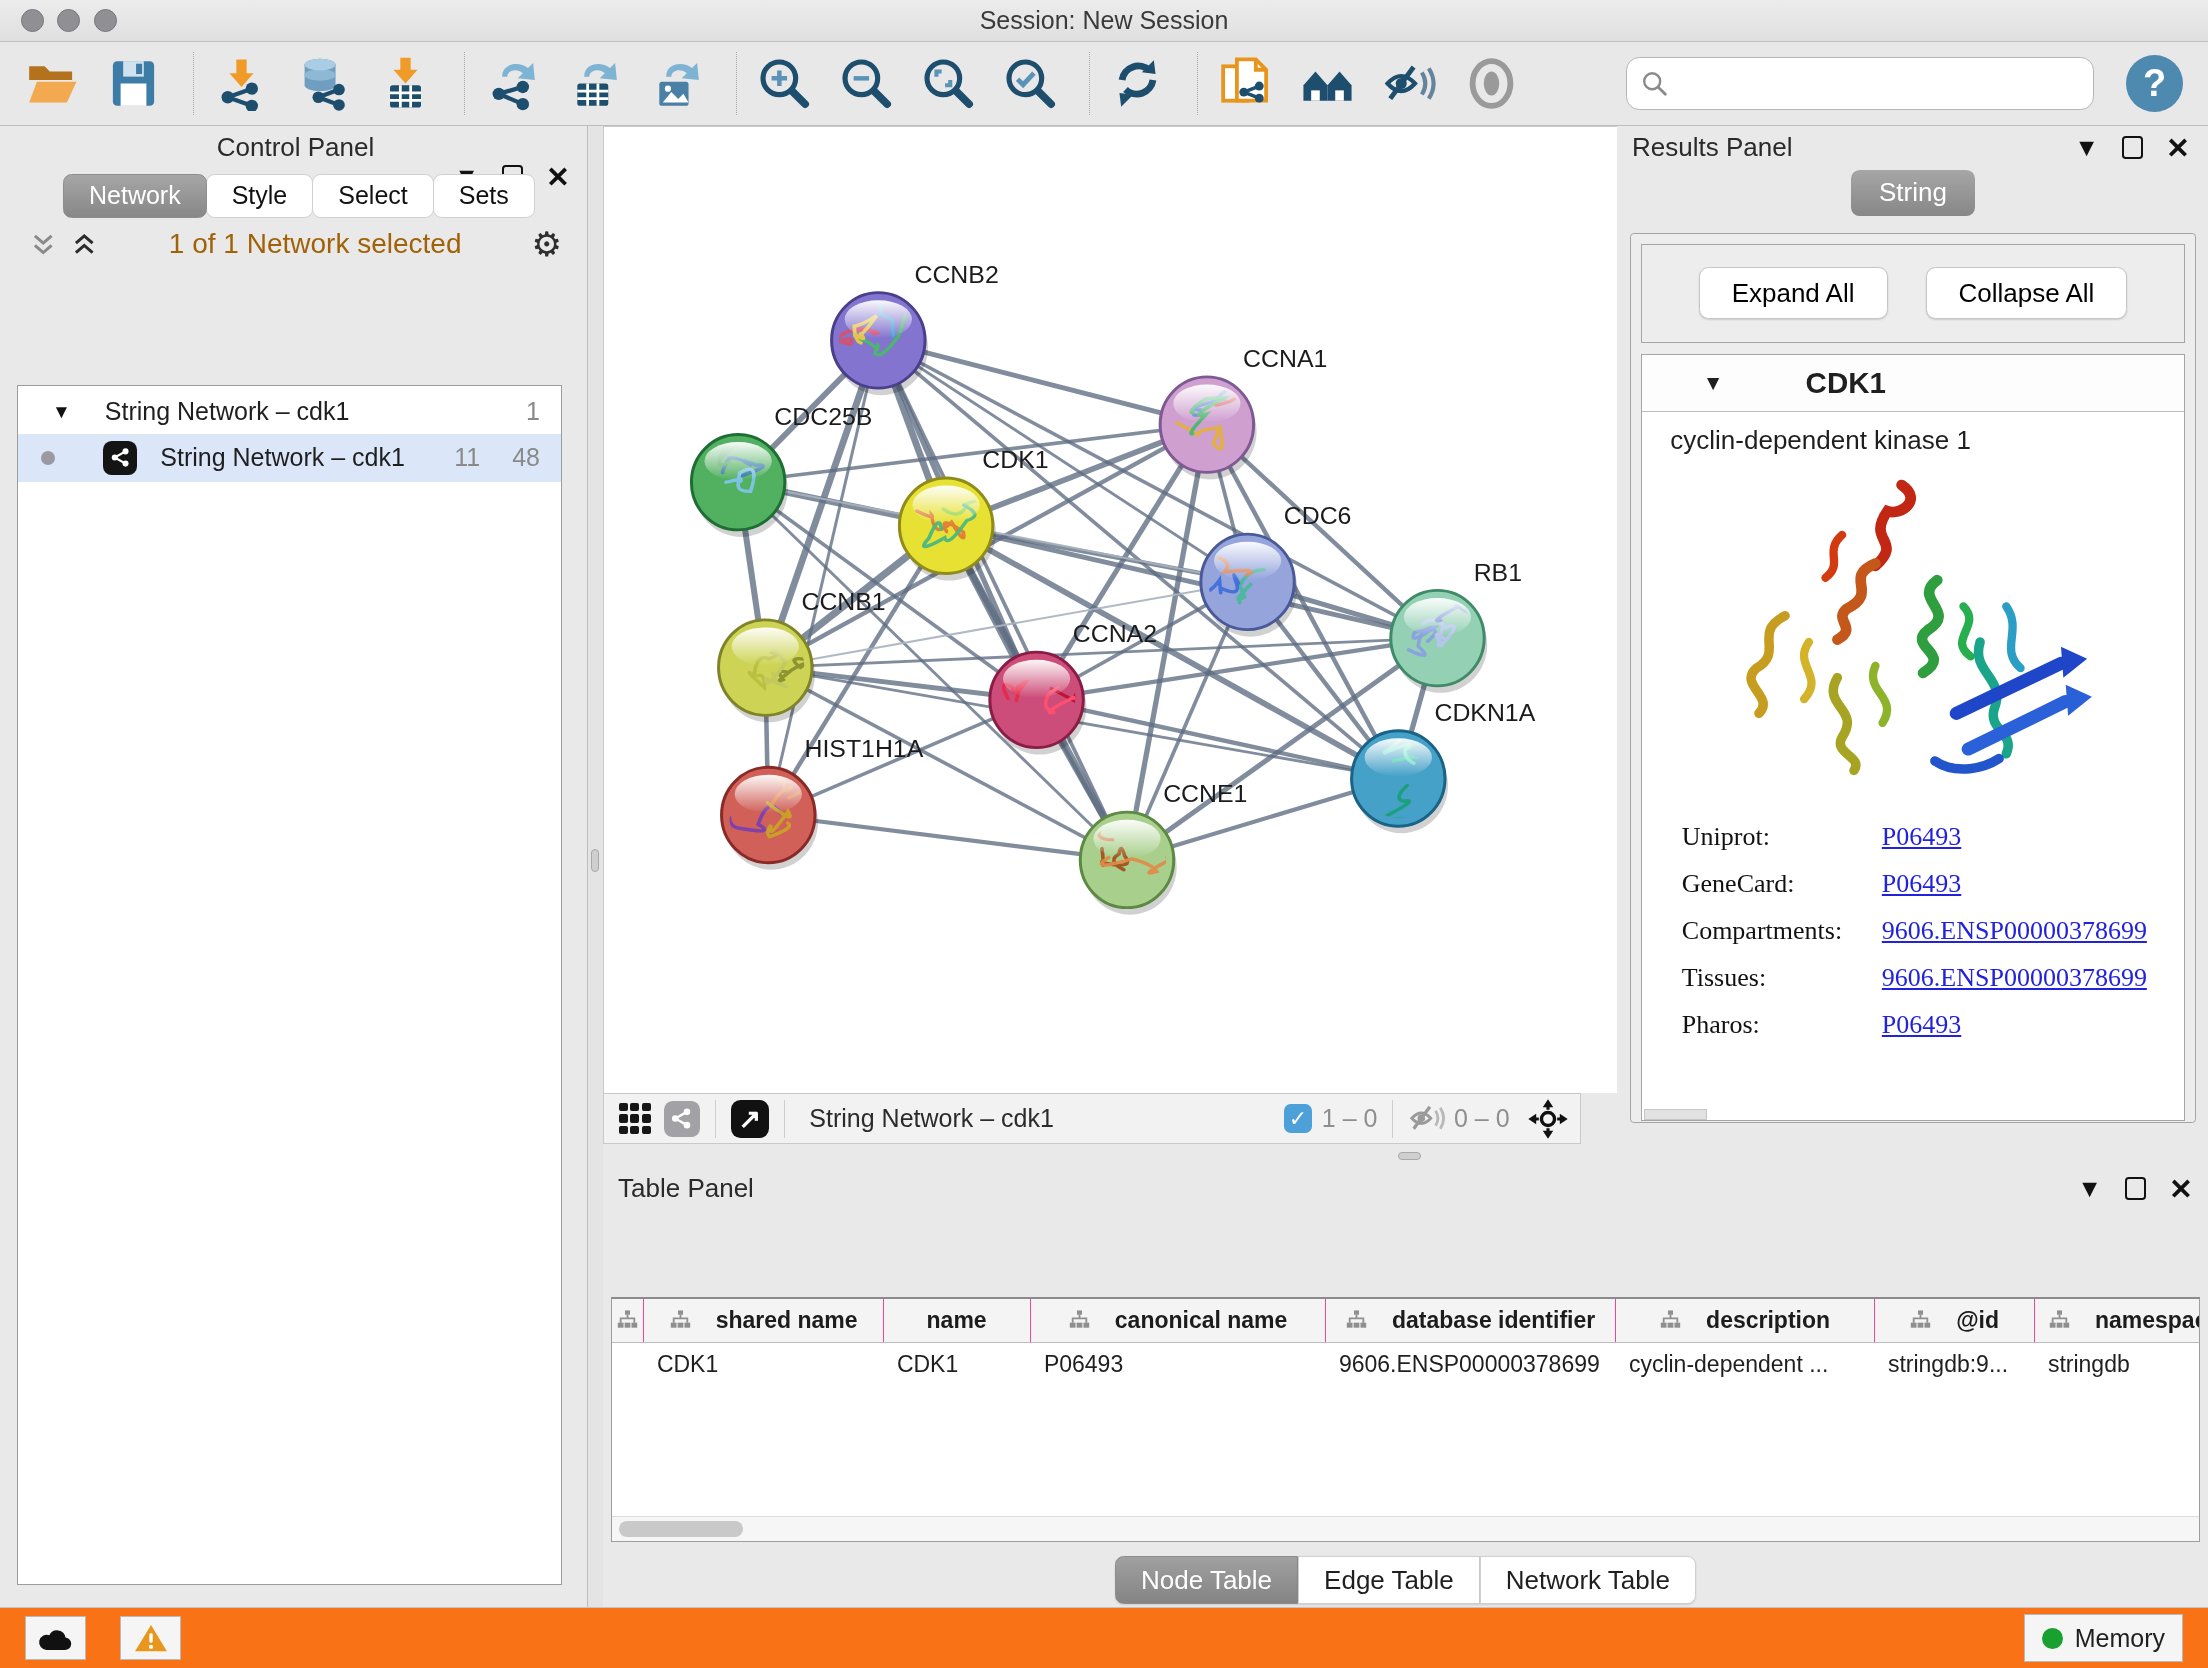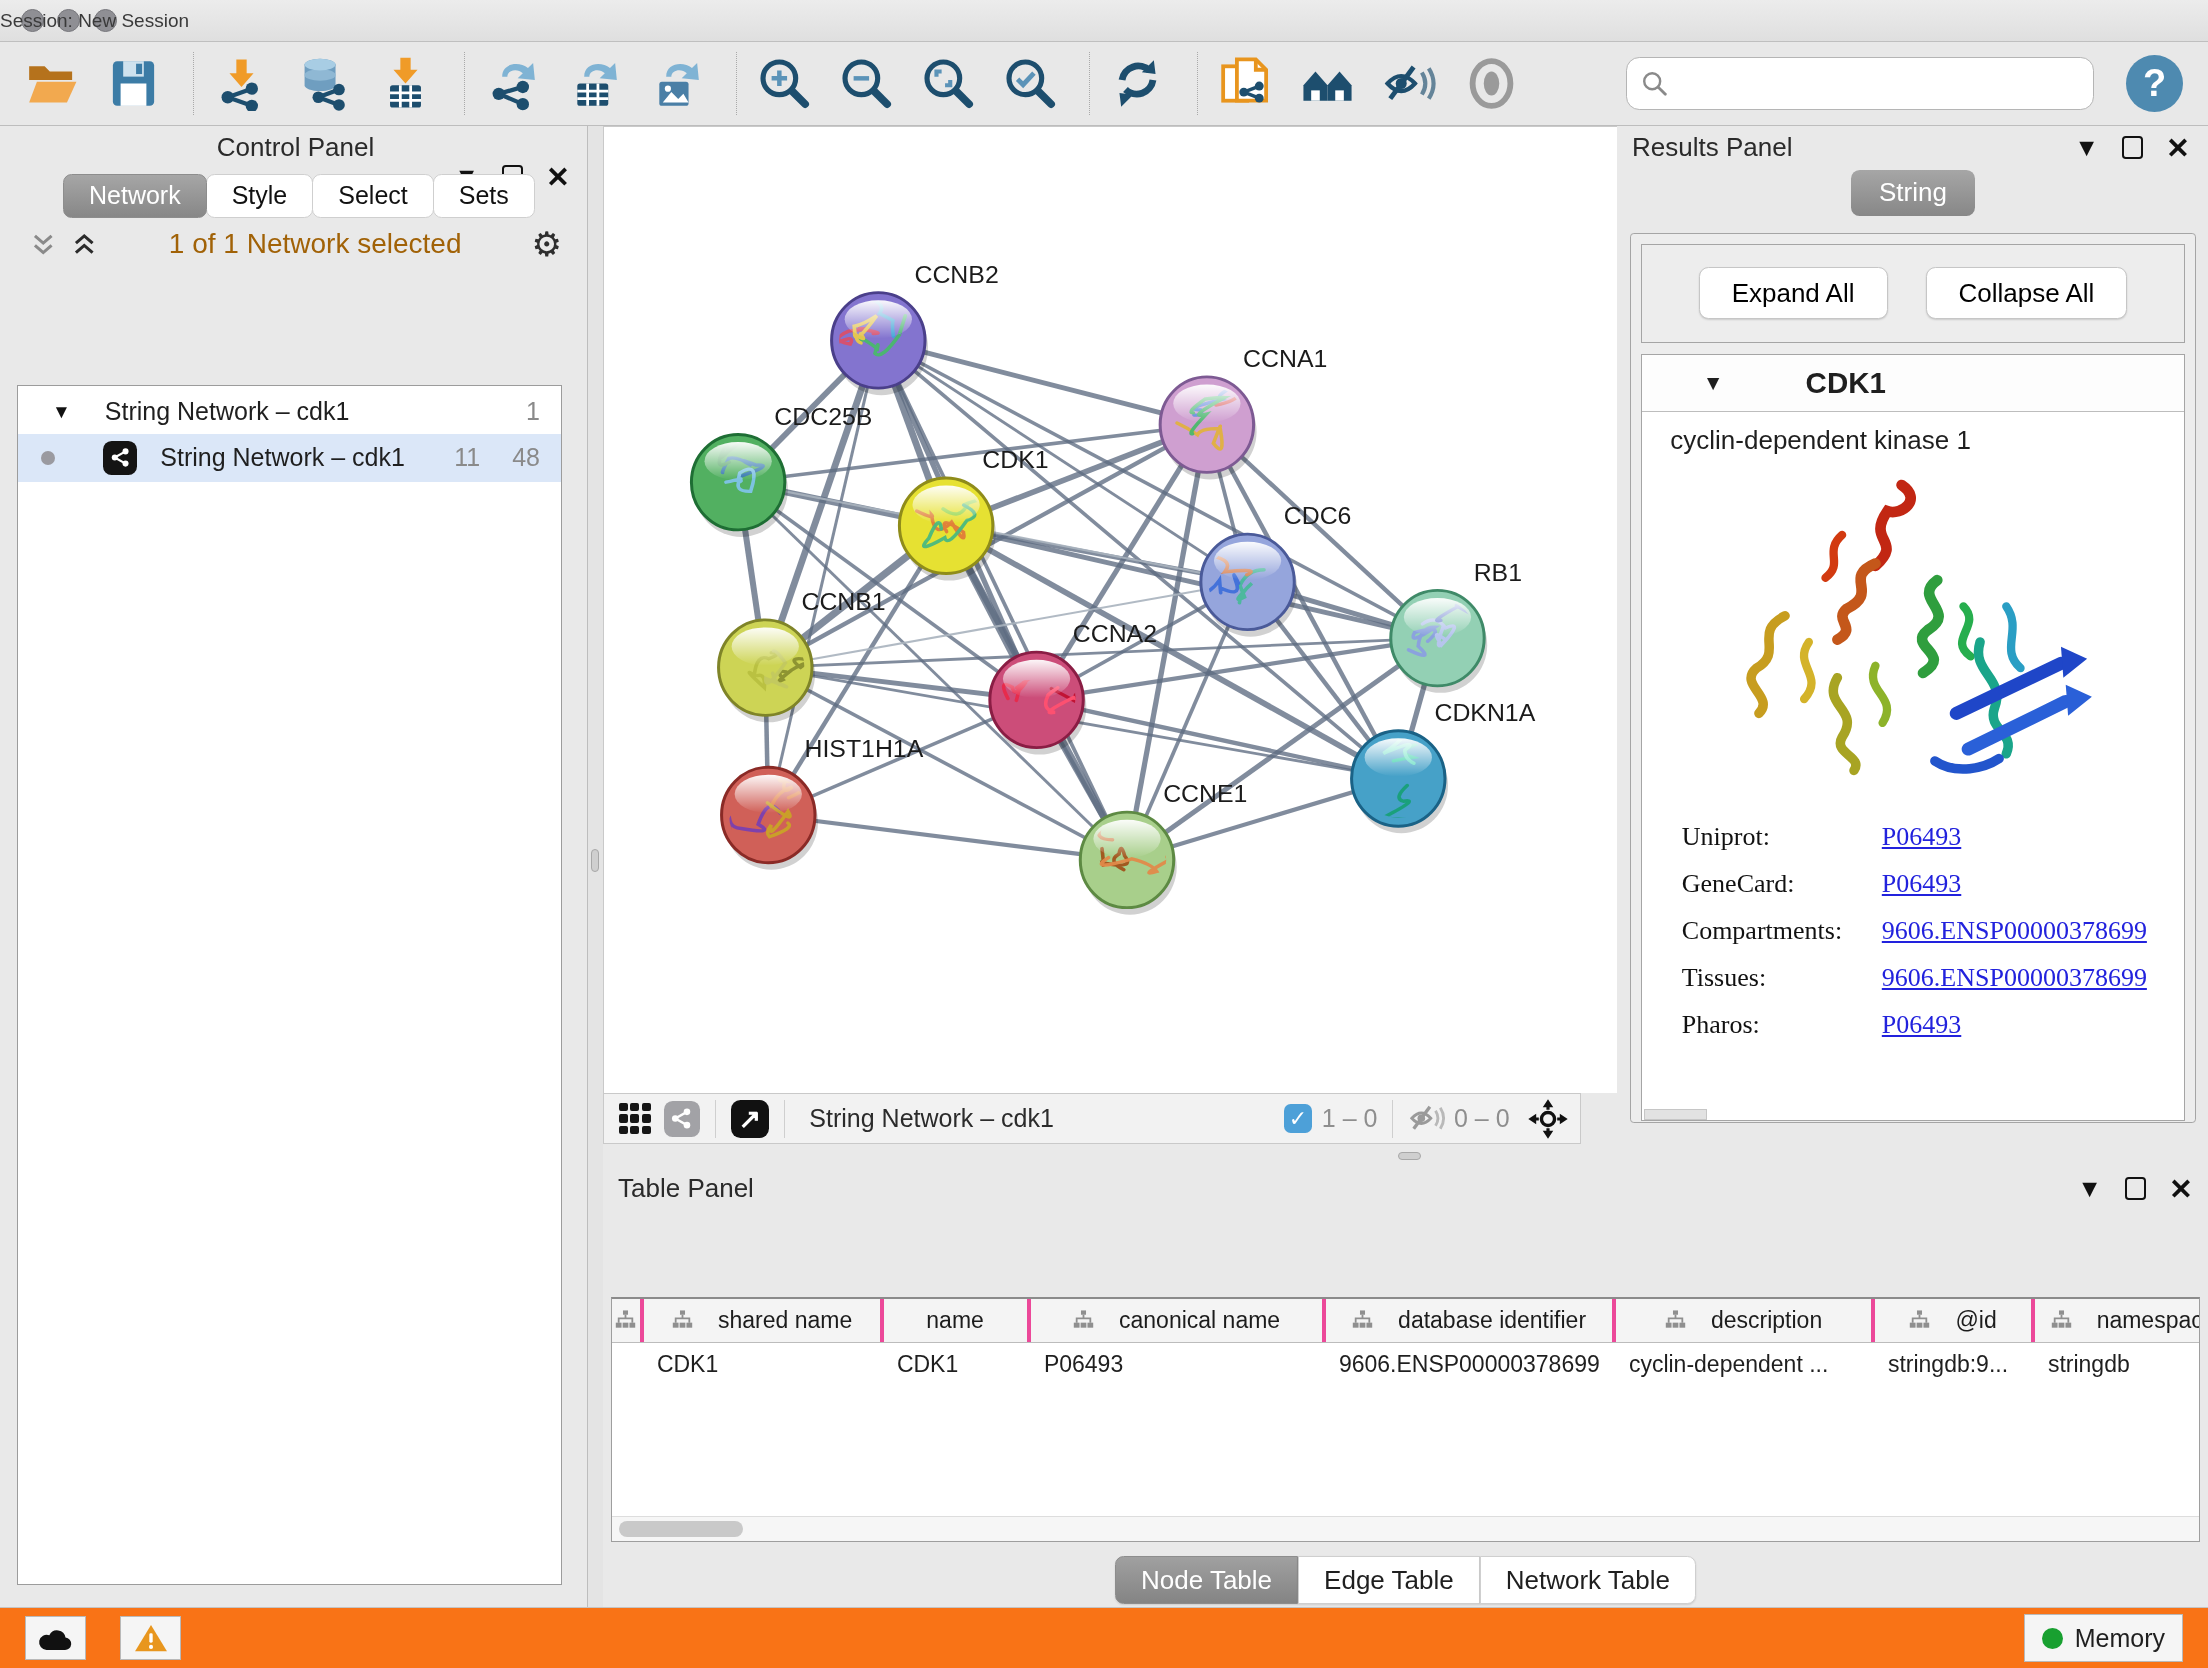--- a/index.html
+++ b/index.html
@@ -6,21 +6,21 @@
   html,body { background:#d8d8d8; }
   body { font-family:"Liberation Sans", sans-serif; color:#1f1f1f; }
   .window { position:relative; width:2208px; height:1668px; background:#e9e9e9; overflow:hidden; }
 
   
   .titlebar { position:absolute; left:0; top:0; width:2208px; height:42px;
     background:linear-gradient(#ececec,#dfdfdf); border-bottom:1px solid #bfbfbf;
     display:flex; align-items:center; }
   .tl { width:23px; height:23px; border-radius:50%; background:#8f8f94; border:1px solid #77777c; margin-left:13.3px; }
   .tl:first-child { margin-left:21px; }
-  .win-title { position:absolute; left:0; right:0; font-size:19px; color:#3a3a3a; }
+  .win-title { position:absolute; left:0; right:0; text-align:center; font-size:25px; color:#3a3a3a; }
 
   
   .toolbar { position:absolute; left:0; top:42px; width:2208px; height:84px; background:#e8e8e8;
     border-bottom:1px solid #bdbdbd; display:flex; align-items:center; padding-left:21px; }
   .tbtn { width:61px; height:61px; background:none; border:none; display:flex; align-items:center; justify-content:center; margin-right:21px; cursor:pointer; }
   .tbtn svg { width:55px; height:55px; }
   .tsep { width:0; height:63px; border-left:1.9px dotted #a9a9a9; margin:0 17px 0 7.6px; }
   .searchbox { margin-left:auto; width:468px; height:53px; background:#fff; border:1.9px solid #b5b5b5; border-radius:13.3px;
     display:flex; align-items:center; padding:0 13.3px; }
   .searchbox svg { width:30px; height:30px; margin-right:9.5px; }
@@ -106,21 +106,21 @@
   .rnub { position:absolute; left:1.9px; bottom:0; width:63px; height:11.4px; background:#e2e2e2; border:1px solid #c6c6c6; }
 
   
   .table-panel { position:absolute; left:603px; top:1168px; width:1605px; height:439px; background:#e9e9e9; }
   .table-panel .phead { padding:3.8px 15px 0 15px;gap:23px; }
   .tp-toolbar { margin:5.7px 9.5px 0 9.5px; height:80px; background:#e2e2e2; border-radius:7.6px; display:flex; align-items:center; padding-left:25px; gap:44px; }
   .tp-toolbar svg { width:44px; height:44px; cursor:pointer; }
   .fx { font-family:"Liberation Serif", serif; font-style:italic; font-size:40px; color:#9a9a9a; cursor:pointer; }
   .tbl { position:absolute; left:7.6px; right:7.6px; top:129px; height:245px; background:#fff; border:1px solid #9e9e9e; border-top:2.9px solid #8b8b8b; overflow:hidden; }
   .thead { display:flex; height:44px; background:#f4f4f4; border-bottom:1px solid #bcbcbc; }
-  .th { display:flex; align-items:center; justify-content:center; gap:24px; font-size:23px; color:#1c1c1c; border-right:4px solid #ec4899; overflow:hidden; white-space:nowrap; flex:none; }
+  .th { display:flex; align-items:center; justify-content:center; gap:24px; font-size:23px; color:#1c1c1c; border-right:1px solid #ec4899; overflow:hidden; white-space:nowrap; flex:none;font-weight:bold; }
   .th svg { width:23px; height:23px; color:#8f8f8f; flex:none; }
   .trowd { display:flex; height:42px; align-items:center; }
   .td { font-size:23px; padding-left:13.3px; overflow:hidden; white-space:nowrap; flex:none; }
   .hscroll { position:absolute; left:0; right:0; bottom:0; height:25px; background:#f6f6f6; border-top:1px solid #ddd; }
   .hthumb { position:absolute; left:7.6px; top:3.8px; width:124px; height:16px; background:#c9c9c9; border-radius:8.6px; cursor:pointer; }
   .tp-tabs { position:absolute; left:0; right:0; top:388px; display:flex; justify-content:center; }
   .ttab { height:48px; padding:0 25px; font-size:26px; display:flex; align-items:center; background:#fff; border:1px solid #cfcfcf; cursor:pointer;
     box-shadow:0 1px 1.9px rgba(0,0,0,.12); }
   .ttab.first { border-radius:8.6px 0 0 8.6px; }
   .ttab.last { border-radius:0 8.6px 8.6px 0; }

